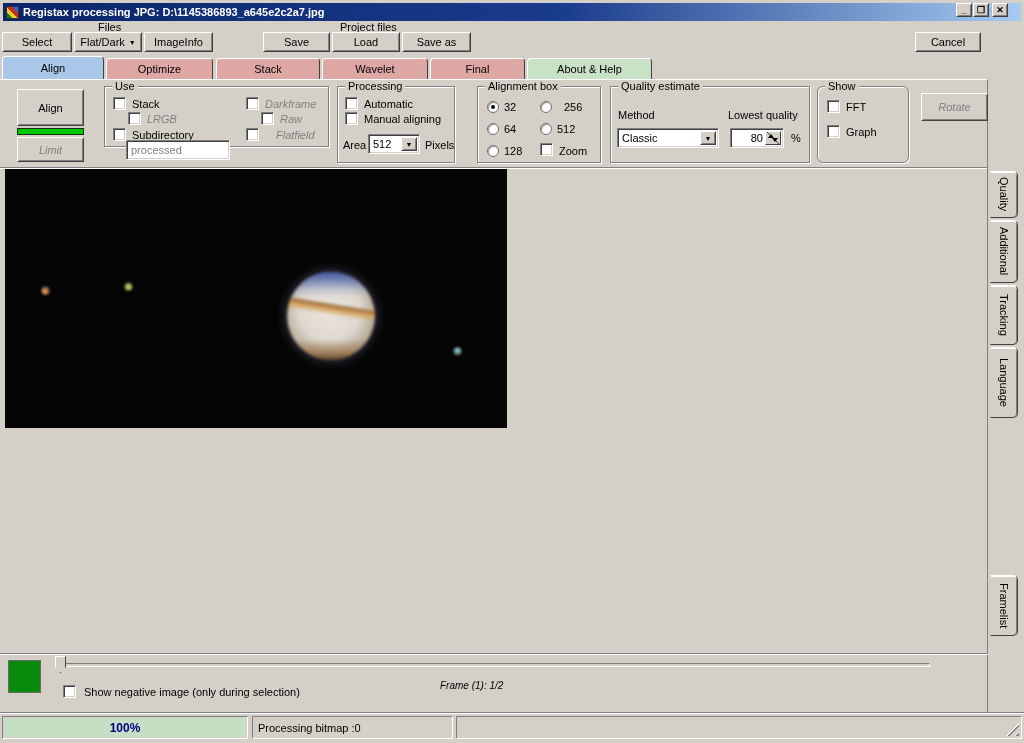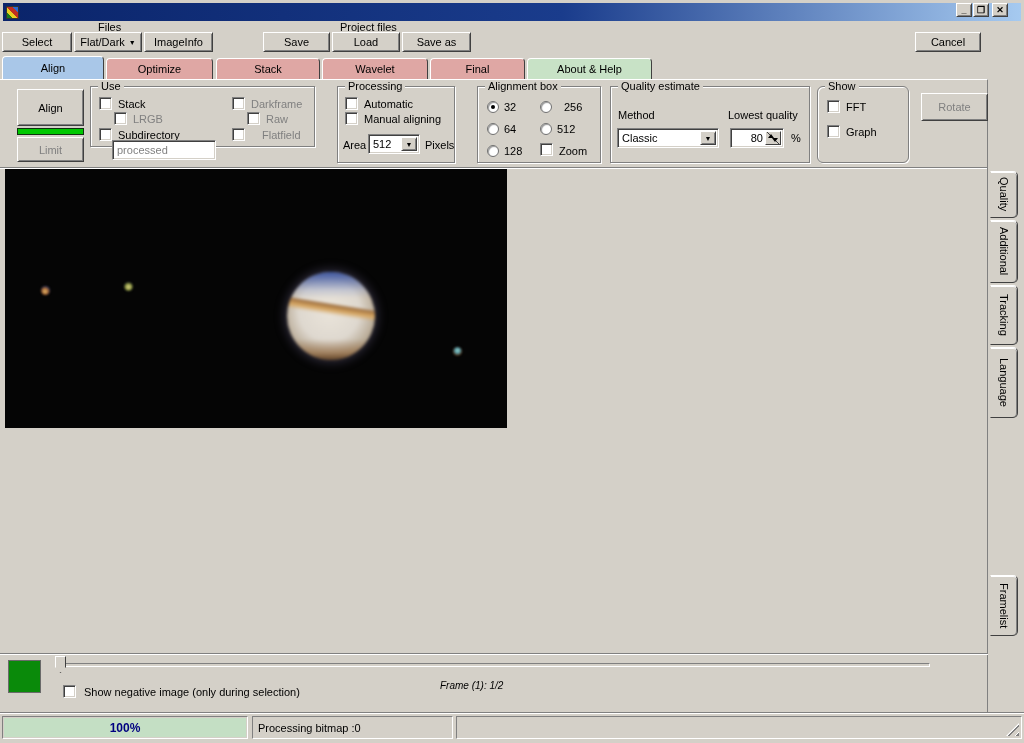--- a/index.html
+++ b/index.html
@@ -6,21 +6,21 @@
   html,body { width:1024px; height:743px; }
   body { font-family:"Liberation Sans", sans-serif; font-size:11px; color:#000;
          background:#D4D0C8; position:relative; overflow:hidden; }
   .abs { position:absolute; }
 
   
   .raised { background:#D4D0C8; border:1px solid; border-color:#FFFFFF #404040 #404040 #FFFFFF;
             box-shadow: inset 1px 1px 0 #D4D0C8, inset -1px -1px 0 #808080; }
   .etched { border:1px solid #808080; box-shadow: 1px 1px 0 #FFFFFF, inset 1px 1px 0 #FFFFFF; }
   .btn { display:flex; align-items:center; justify-content:center; cursor:default; }
-  .dis { color:#808080; }
+  .dis { color:#808080;font-style:italic; }
 
   
   .titlebar { left:3px; top:3px; width:1018px; height:18px;
               background:linear-gradient(to right,#0A246A,#1A3C8C 55%,#A6CAF0);
               display:flex; align-items:center; }
   .titlebar .ttext { color:#FFFFFF; font-weight:bold; font-size:11px; margin-left:4px; }
   .appicon { width:13px; height:13px; margin-left:3px;
              background:
                linear-gradient(45deg,#1a7a1a 25%,#e8d020 25% 50%,#c03020 50% 75%,#2a6ad0 75%);
              border:1px solid #333; }
@@ -111,20 +111,21 @@
                   color:#000080; font-weight:bold; font-size:12px; }
   .grip { position:absolute; right:2px; bottom:2px; width:13px; height:13px;
           background:repeating-linear-gradient(135deg, transparent 0 3px, #FFFFFF 3px 4px, #808080 4px 6px);
           clip-path:polygon(100% 0,100% 100%,0 100%); }
 </style>
 </head>
 <body>
 
 <div class="abs titlebar">
   <span class="appicon"></span>
+  <span class="ttext">Registax processing JPG: D:\1145386893_a645e2c2a7.jpg</span>
 </div>
 <div class="winbtn raised" style="left:956px;">_</div>
 <div class="winbtn raised" style="left:973px;">❐</div>
 <div class="winbtn raised" style="left:992px;">✕</div>
 
 <div class="grouplabel" style="left:98px;">Files</div>
 <div class="tbbtn btn raised" style="left:2px;width:70px;">
     <span>Select</span>
   </div>
 <div class="tbbtn btn raised" style="left:74px;width:68px;">
@@ -172,21 +173,21 @@
 <div class="abs mainpanel">
 
   <div class="ctl btn raised" style="left:17px;top:9px;width:67px;height:37px;">
       <span>Align</span>
     </div>
   <div class="ctl" style="left:17px;top:48px;width:67px;height:7px;background:#00C800;border:1px solid #103010;"></div>
   <div class="ctl btn raised dis" style="left:17px;top:57px;width:67px;height:25px;">
       <span>Limit</span>
     </div>
 
-  <div class="groupbox etched" style="left:90px;top:6px;width:225px;height:61px;text-align:right;">
+  <div class="groupbox etched" style="left:104px;top:6px;width:225px;height:61px;text-align:right;">
     <span class="gtitle">Use</span>
     <span class="cbox" style="left:8px;top:10px;"></span>
     <span class="clabel" style="left:27px;top:11px;">Stack</span>
     <span class="cbox" style="left:23px;top:25px;"></span>
     <span class="clabel dis" style="left:42px;top:26px;">LRGB</span>
     <span class="cbox" style="left:8px;top:41px;"></span>
     <span class="clabel" style="left:27px;top:42px;">Subdirectory</span>
     <div class="field" style="left:21px;top:53px;width:104px;height:20px;color:#808080;">
         <span>processed</span>
       </div>

